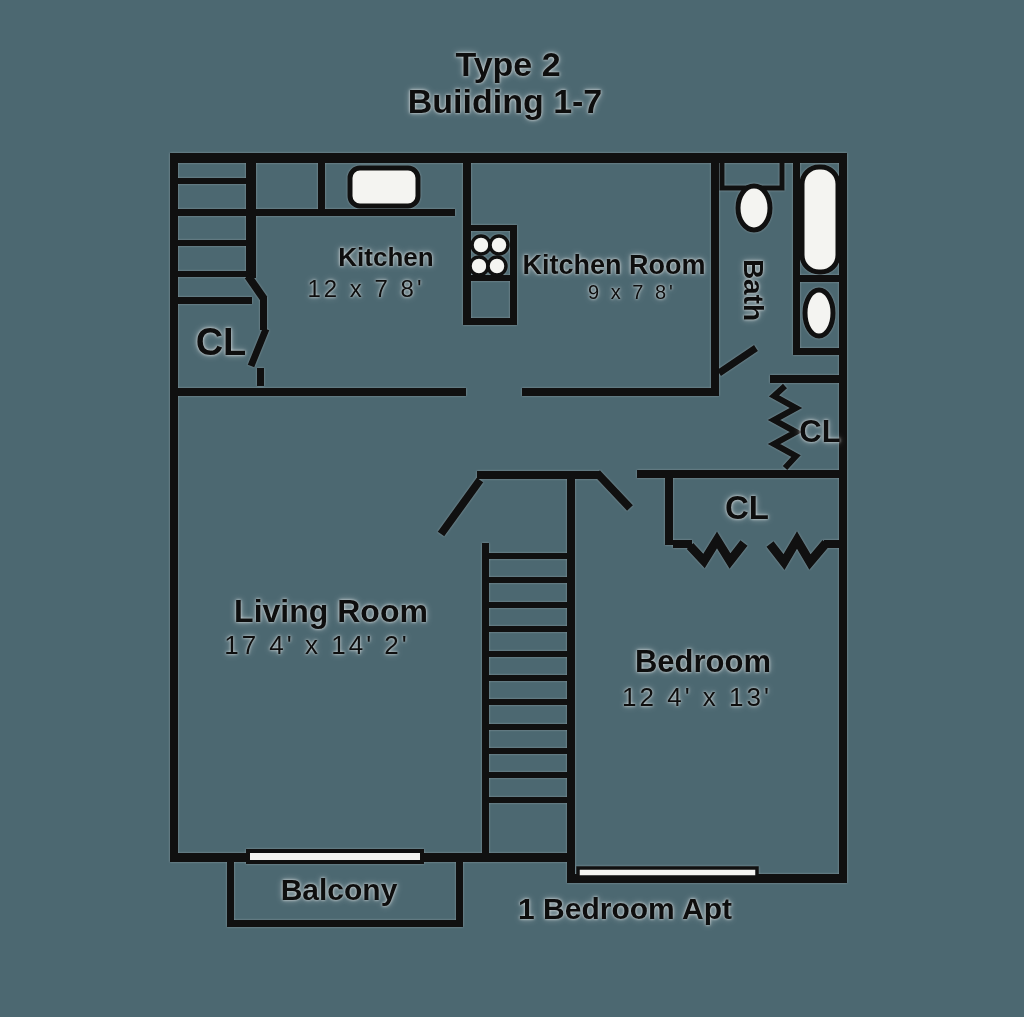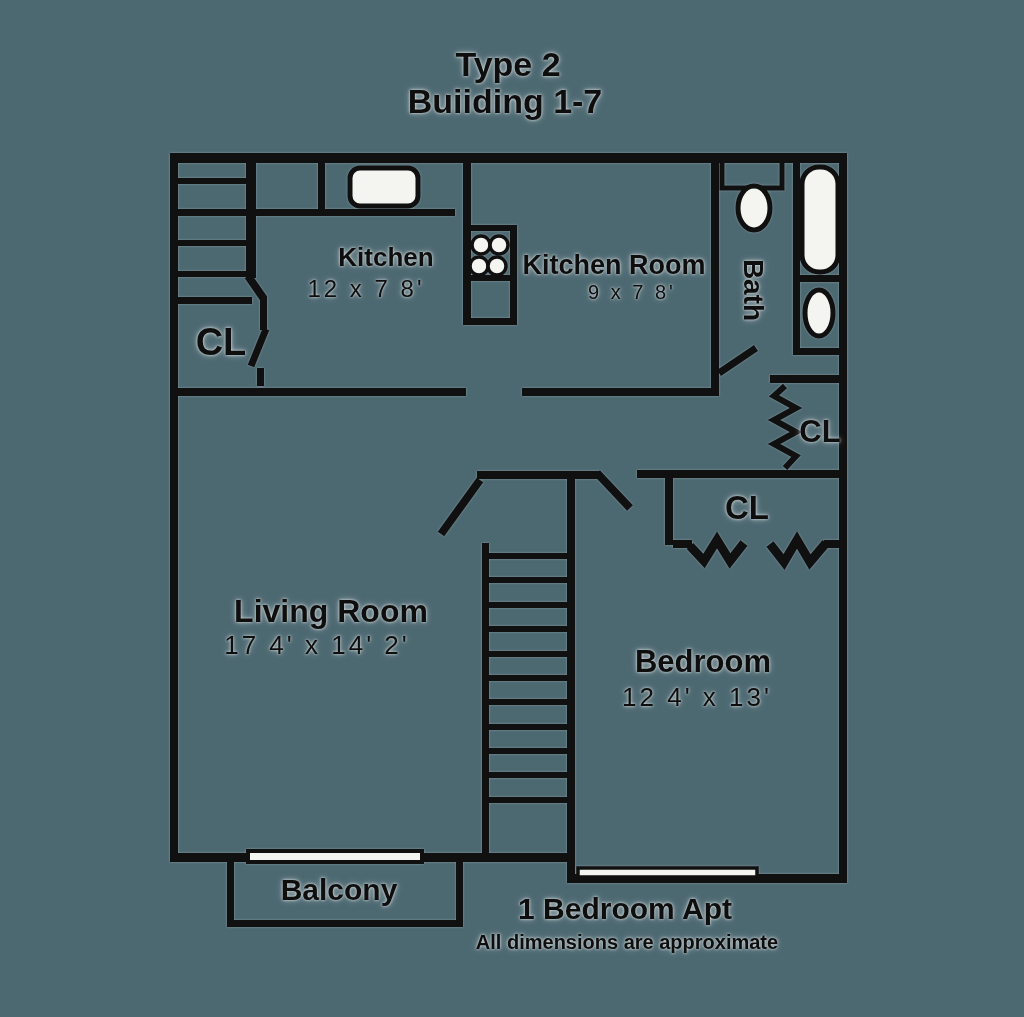--- a/index.html
+++ b/index.html
@@ -156,15 +156,14 @@
 
   <div class="label t-room rot90" style="left:753px;top:290px;font-size:28px;">Bath</div>
 
   <div class="label t-cl" style="left:221px;top:342px;font-size:38px;">CL</div>
   <div class="label t-cl" style="left:820px;top:431px;font-size:31px;">CL</div>
   <div class="label t-cl" style="left:747px;top:507px;font-size:33px;">CL</div>
 
   <div class="label t-room" style="left:339px;top:890px;font-size:30px;">Balcony</div>
 
   <div class="label t-footer-title" style="left:625px;top:909px;">1 Bedroom Apt</div>
-  <div class="label t-footer-note" style="left:627px;top:942px;">All dimensions are approximate</div>
 
 </div>
 
 </body></html>

